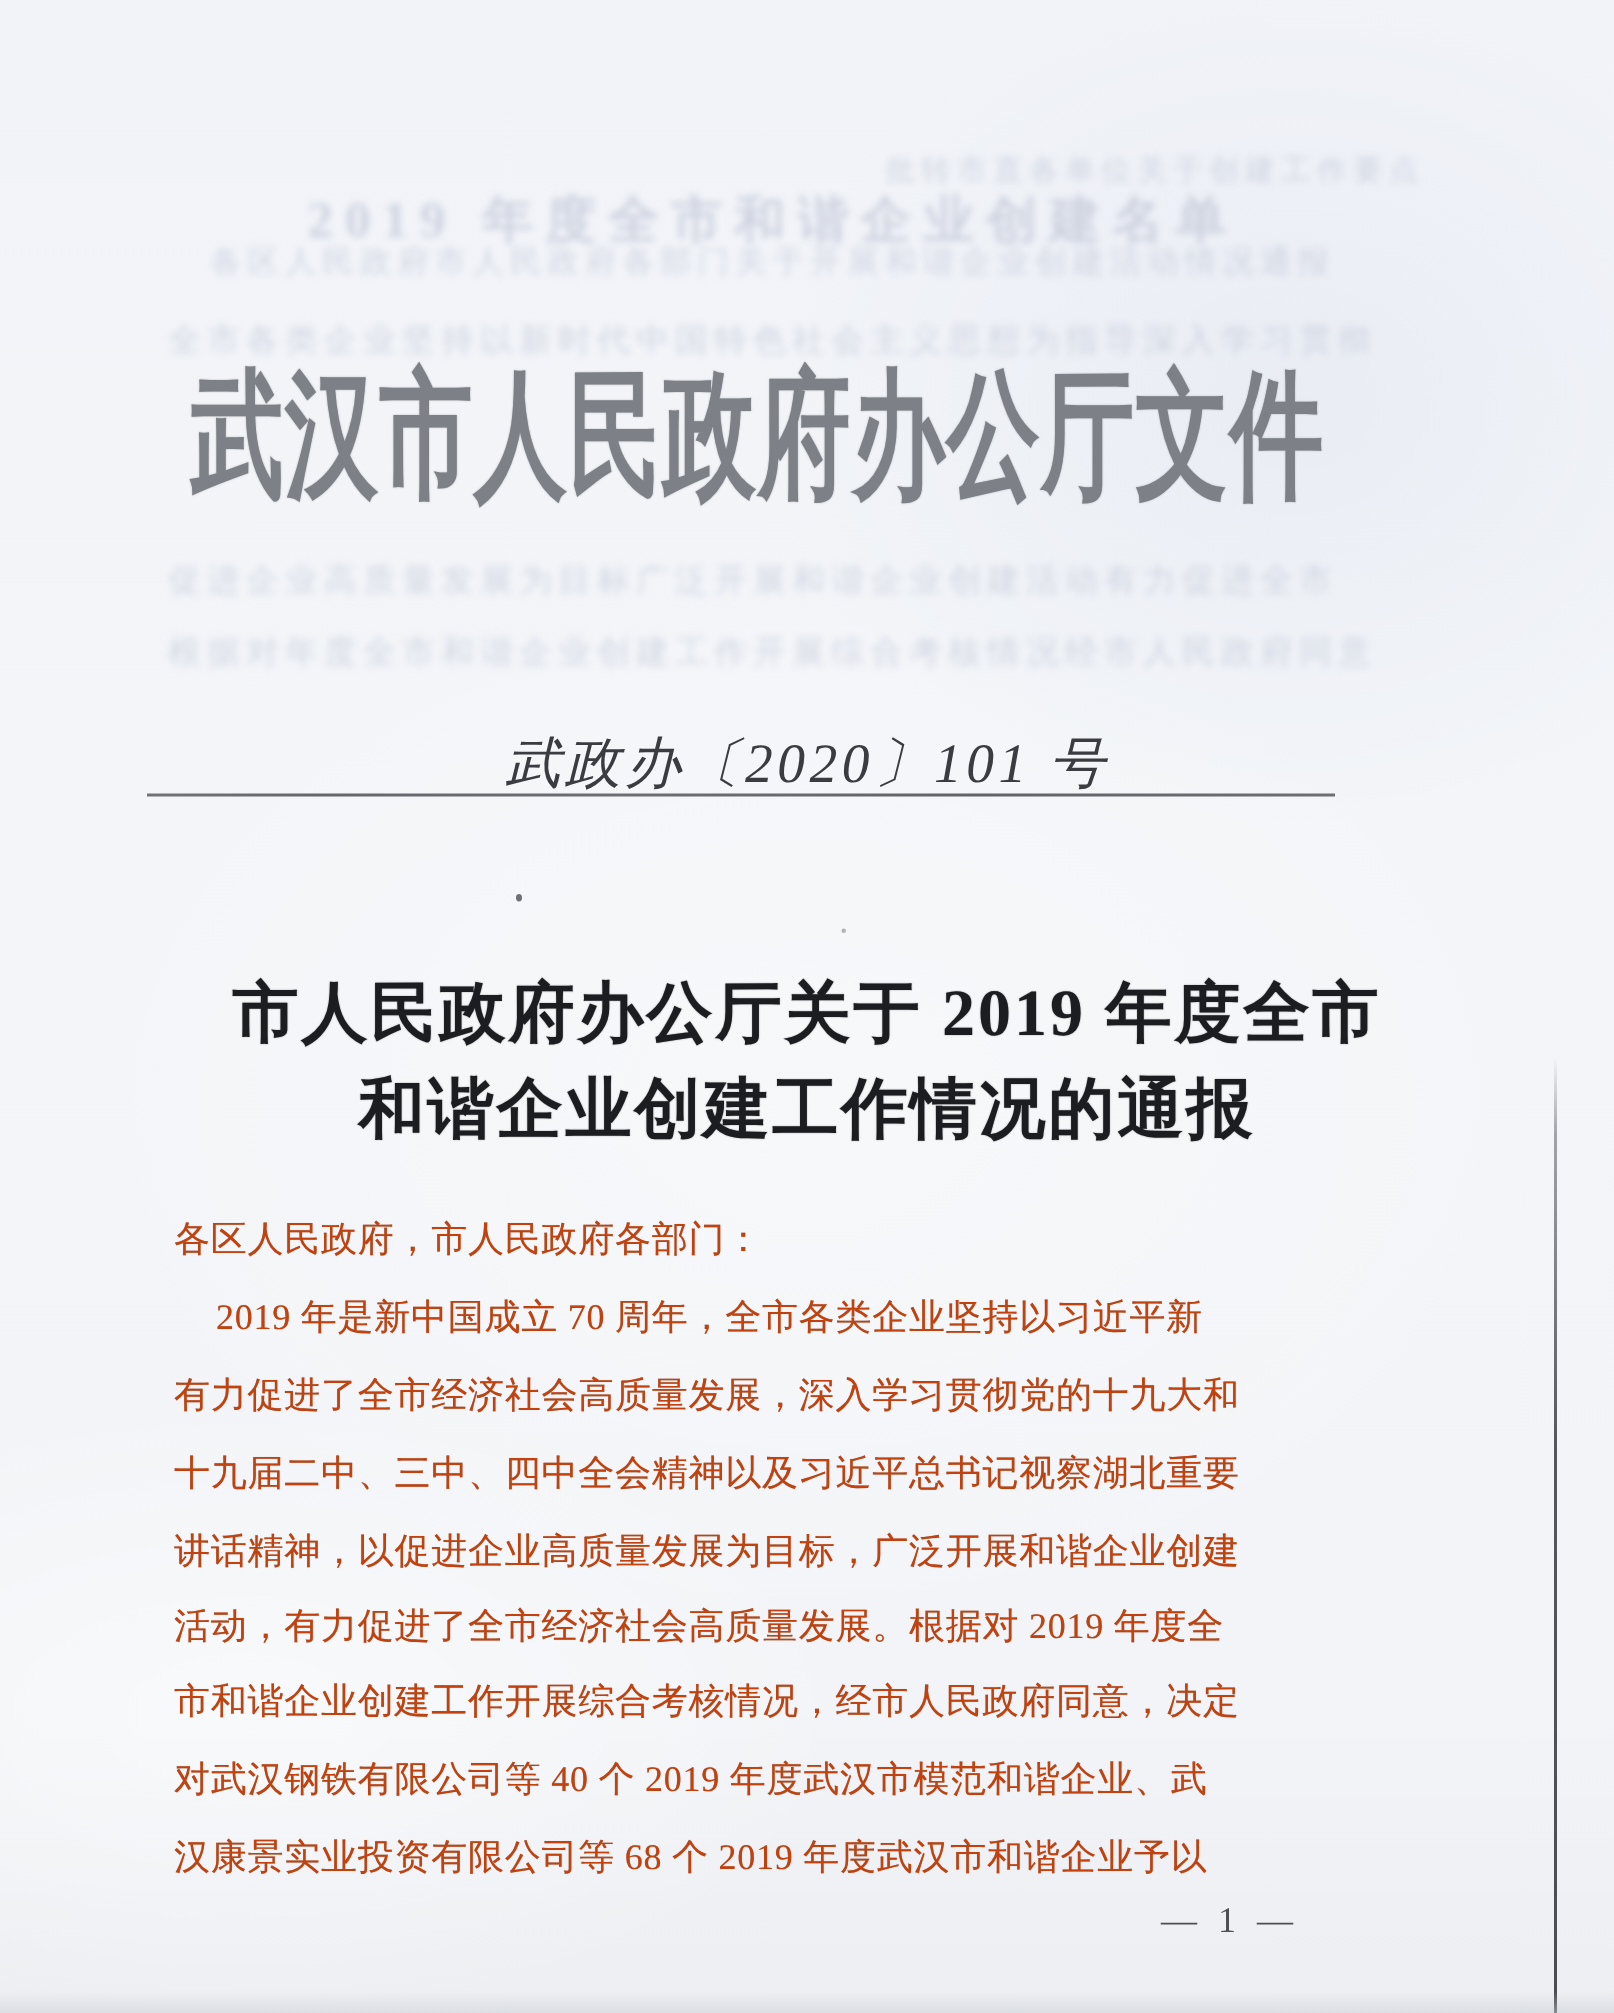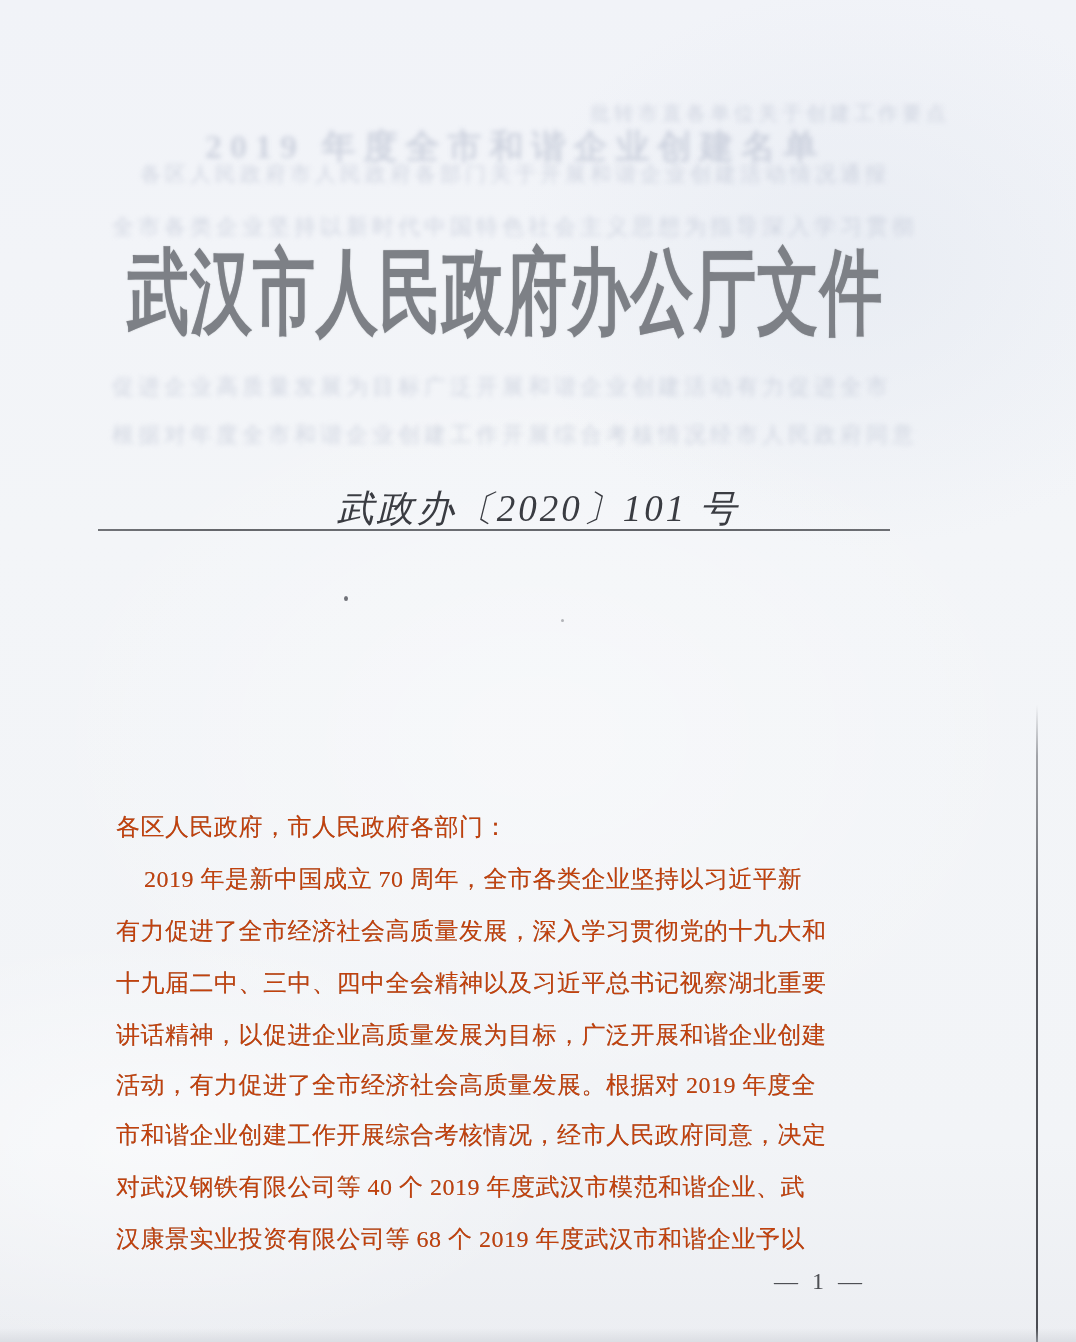--- a/index.html
+++ b/index.html
@@ -80,20 +80,22 @@
 <div class="ghost" style="top:372px;left:112px;width:840px;font-size:22px;">促进企业高质量发展为目标广泛开展和谐企业创建活动有力促进全市</div>
 <div class="ghost" style="top:420px;left:112px;width:840px;font-size:22px;">根据对年度全市和谐企业创建工作开展综合考核情况经市人民政府同意</div>
 
 <div class="header-title">武汉市人民政府办公厅文件</div>
 
 <div class="doc-number">武政办〔2020〕101 号</div>
 
 <div class="rule"></div>
 
 <div class="doc-title">
+  <div>市人民政府办公厅关于 2019 年度全市</div>
+  <div>和谐企业创建工作情况的通报</div>
 </div>
 
 <div class="body-line" style="top:810px;">各区人民政府，市人民政府各部门：</div>
 
 <div class="body-line indent" style="top:862px;">2019 年是新中国成立 70 周年，全市各类企业坚持以习近平新</div>
 <div class="body-line" style="top:914px;">有力促进了全市经济社会高质量发展，深入学习贯彻党的十九大和</div>
 <div class="body-line" style="top:966px;font-family:Liberation Serif, serif;">十九届二中、三中、四中全会精神以及习近平总书记视察湖北重要</div>
 <div class="body-line" style="top:1018px;">讲话精神，以促进企业高质量发展为目标，广泛开展和谐企业创建</div>
 <div class="body-line" style="top:1068px;">活动，有力促进了全市经济社会高质量发展。根据对 2019 年度全</div>
 <div class="body-line" style="top:1118px;">市和谐企业创建工作开展综合考核情况，经市人民政府同意，决定</div>

